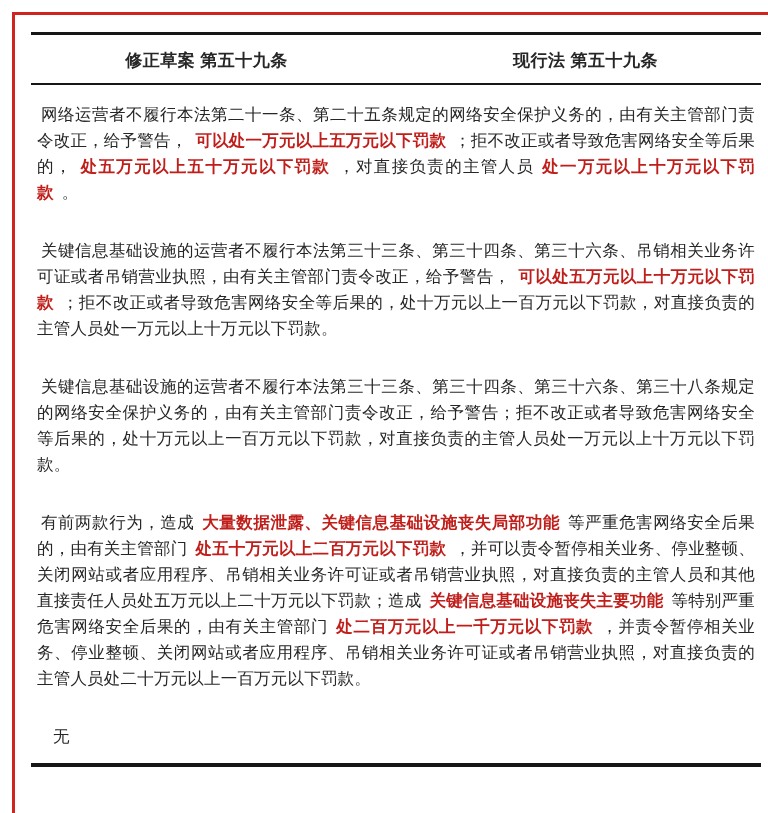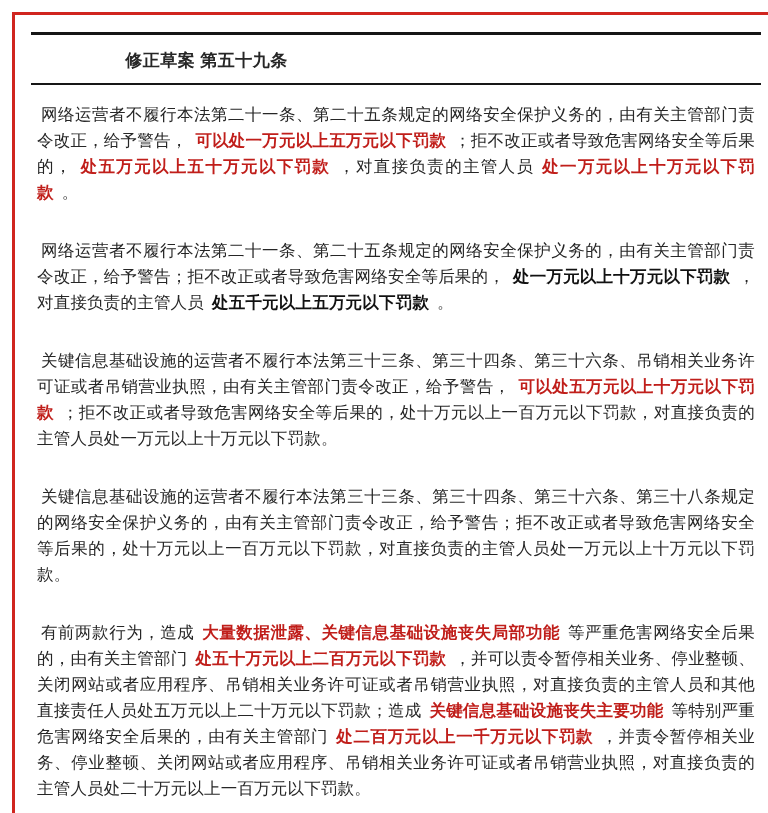--- a/index.html
+++ b/index.html
@@ -66,26 +66,26 @@
   }
 </style>
 </head>
 <body>
 
 <div class="page">
   <div class="rule-top"></div>
 
   <div class="table-header">
     <div class="header-cell">修正草案 第五十九条</div>
+    <div class="header-cell">现行法 第五十九条</div>
   </div>
 
   <div class="table-body">
 
     <p class="cell"><span class="run-normal">网络运营者不履行本法第二十一条、第二十五条规定的网络安全保护义务的，由有关主管部门责令改正，给予警告，</span><span class="run-red">可以处一万元以上五万元以下罚款</span><span class="run-normal">；拒不改正或者导致危害网络安全等后果的，</span><span class="run-red">处五万元以上五十万元以下罚款</span><span class="run-normal">，对直接负责的主管人员</span><span class="run-red">处一万元以上十万元以下罚款</span><span class="run-normal">。</span></p>
-    <p class="cell"><span class="run-normal">网络运营者不履行本法第二十一条、第二十五条规定的网络安全保护义务的，由有关主管部门责令改正，给予警告；拒不改正或者导致危害网络安全等后果的，</span><span class="run-bold">处一万元以上十万元以下罚款</span><span class="run-normal">，对直接负责的主管人员</span><span class="run-bold">处五千元以上五万元以下罚款</span><span class="run-normal">。</span></p>
 
     <p class="cell"><span class="run-normal">关键信息基础设施的运营者不履行本法第三十三条、第三十四条、第三十六条、吊销相关业务许可证或者吊销营业执照，由有关主管部门责令改正，给予警告，</span><span class="run-red">可以处五万元以上十万元以下罚款</span><span class="run-normal">；拒不改正或者导致危害网络安全等后果的，处十万元以上一百万元以下罚款，对直接负责的主管人员处一万元以上十万元以下罚款。</span></p>
     <p class="cell"><span class="run-normal">关键信息基础设施的运营者不履行本法第三十三条、第三十四条、第三十六条、第三十八条规定的网络安全保护义务的，由有关主管部门责令改正，给予警告；拒不改正或者导致危害网络安全等后果的，处十万元以上一百万元以下罚款，对直接负责的主管人员处一万元以上十万元以下罚款。</span></p>
 
     <p class="cell"><span class="run-normal">有前两款行为，造成</span><span class="run-red">大量数据泄露、关键信息基础设施丧失局部功能</span><span class="run-normal">等严重危害网络安全后果的，由有关主管部门</span><span class="run-red">处五十万元以上二百万元以下罚款</span><span class="run-normal">，并可以责令暂停相关业务、停业整顿、关闭网站或者应用程序、吊销相关业务许可证或者吊销营业执照，对直接负责的主管人员和其他直接责任人员处五万元以上二十万元以下罚款；造成</span><span class="run-red">关键信息基础设施丧失主要功能</span><span class="run-normal">等特别严重危害网络安全后果的，由有关主管部门</span><span class="run-red">处二百万元以上一千万元以下罚款</span><span class="run-normal">，并责令暂停相关业务、停业整顿、关闭网站或者应用程序、吊销相关业务许可证或者吊销营业执照，对直接负责的主管人员处二十万元以上一百万元以下罚款。</span></p>
     <p class="cell valign-middle"><span class="run-normal">无</span></p>
   </div>
 
   <div class="rule-bottom"></div>
 </div>

